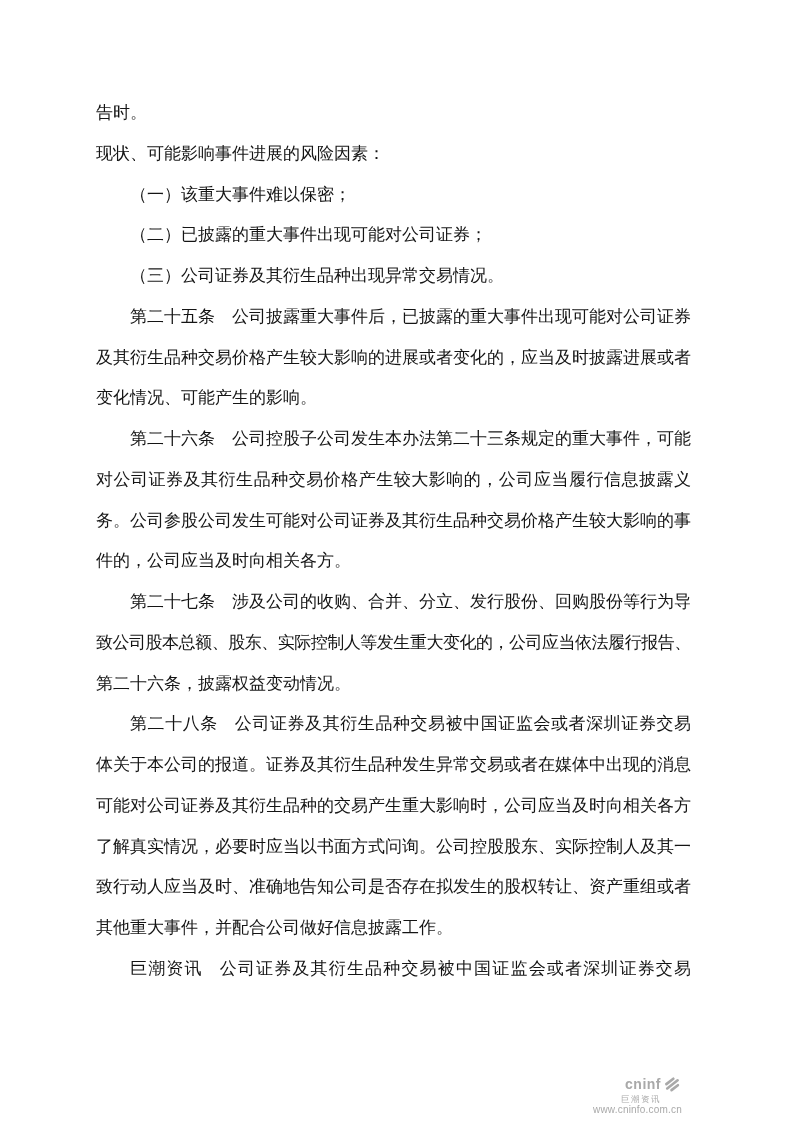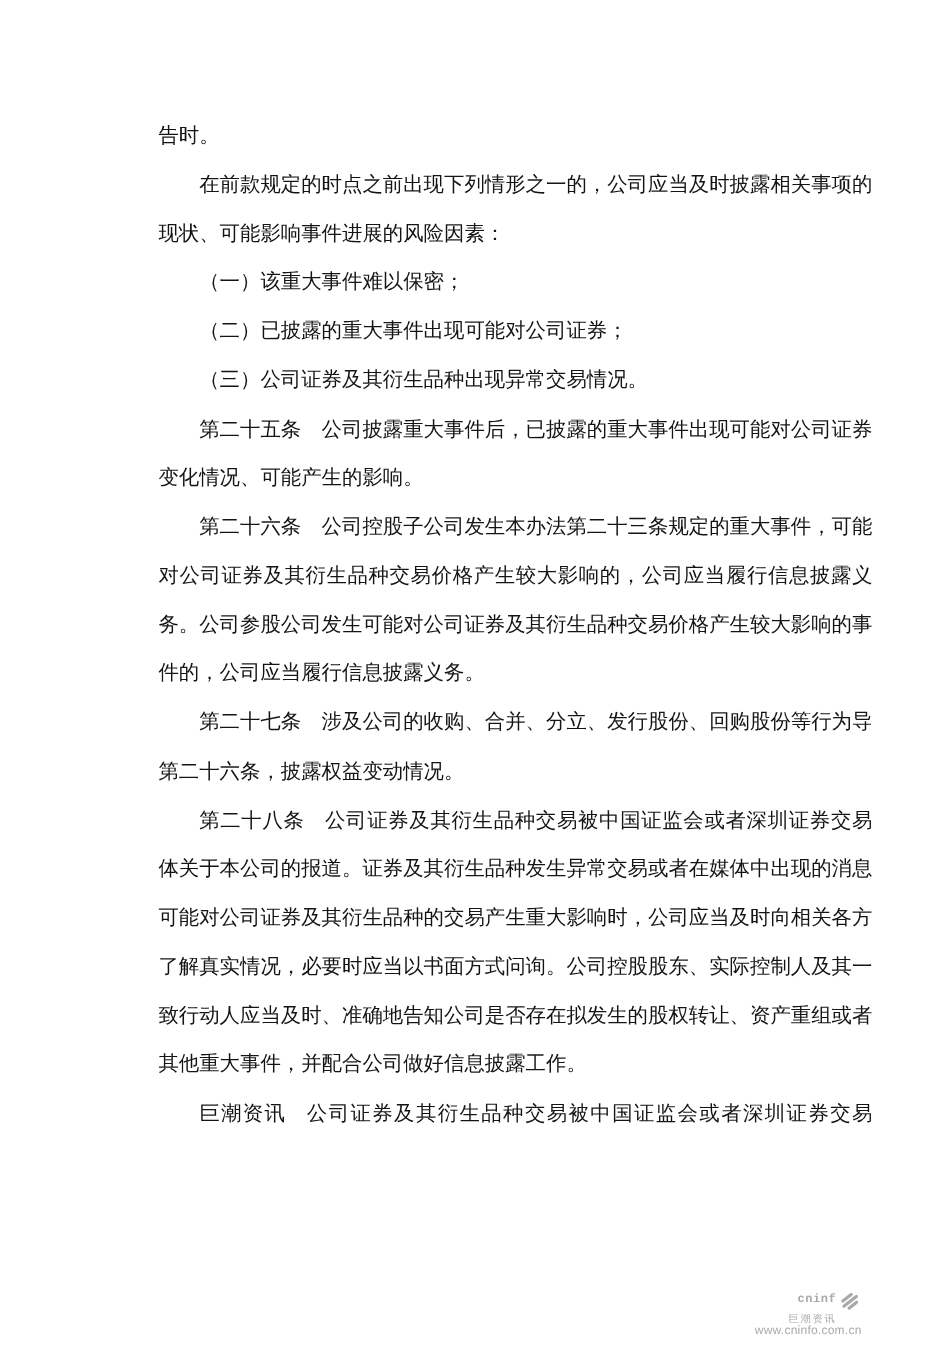--- a/index.html
+++ b/index.html
@@ -3,21 +3,20 @@
 <meta charset="utf-8">
 <style>
   html,body { margin:0; padding:0; background:#ffffff; }
   .page {
     position:relative;
     width:695px; height:1122px;
     background:#ffffff;
     overflow:hidden;
     font-family:"Liberation Serif","DejaVu Serif",serif;
     color:#141414;
-    margin-left:36px;
   }
   .doc {
     position:absolute;
     left:96px; top:93px;
     width:595px;
     font-size:17px;
   }
   .para { margin:0; }
   .line {
     height:40.75px;
@@ -42,23 +41,22 @@
     line-height:1;
   }
   .wm-top {
     display:flex;
     align-items:center;
     justify-content:flex-end;
     gap:2px;
   }
   .wm-brand {
     font-weight:bold;
-    font-size:10px;
+    font-size:14px;
     letter-spacing:0.5px;
-    font-family:Liberation Mono, monospace;
   }
   .wm-icon { width:19px; height:19px; display:block; }
   .wm-cn {
     font-size:8.5px;
     letter-spacing:1.5px;
     margin-top:1px;
     padding-right:21px;
   }
   .wm-url {
     font-size:10px;
@@ -69,44 +67,45 @@
 </head>
 <body>
 
 <div class="page">
 
   <main class="doc" id="doc">
       <div class="para">
         <div class="line"><span class="seg">告时。</span></div>
       </div>
       <div class="para">
-        <div class="line fill ind"><span class="seg">在前款规定的时点之前出现下列情形之一的，公司应当及时披露相关事项的</span></div>
         <div class="line"><span class="seg">现状、可能影响事件进展的风险因素：</span></div>
       </div>
       <div class="para">
         <div class="line ind"><span class="seg">（一）该重大事件难以保密；</span></div>
       </div>
       <div class="para">
         <div class="line ind"><span class="seg">（二）已披露的重大事件出现可能对公司证券；</span></div>
       </div>
       <div class="para">
         <div class="line ind"><span class="seg">（三）公司证券及其衍生品种出现异常交易情况。</span></div>
       </div>
       <div class="para">
         <div class="line fill ind"><span class="art">第二十五条</span><span class="seg">公司披露重大事件后，已披露的重大事件出现可能对公司证券</span></div>
+        <div class="line fill"><span class="seg">及其衍生品种交易价格产生较大影响的进展或者变化的，应当及时披露进展或者</span></div>
         <div class="line"><span class="seg">变化情况、可能产生的影响。</span></div>
       </div>
       <div class="para">
         <div class="line fill ind"><span class="art">第二十六条</span><span class="seg">公司控股子公司发生本办法第二十三条规定的重大事件，可能</span></div>
         <div class="line fill"><span class="seg">对公司证券及其衍生品种交易价格产生较大影响的，公司应当履行信息披露义</span></div>
         <div class="line fill"><span class="seg">务。公司参股公司发生可能对公司证券及其衍生品种交易价格产生较大影响的事</span></div>
-        <div class="line"><span class="seg">件的，公司应当履行信息披露义务。</span></div>
+        <div class="line"><span class="seg">件的，公司应当及时向相关各方。</span></div>
       </div>
       <div class="para">
         <div class="line fill ind"><span class="art">第二十七条</span><span class="seg">涉及公司的收购、合并、分立、发行股份、回购股份等行为导</span></div>
+        <div class="line tight"><span class="seg">致公司股本总额、股东、实际控制人等发生重大变化的，公司应当依法履行报告、</span></div>
         <div class="line"><span class="seg">第二十六条，披露权益变动情况。</span></div>
       </div>
       <div class="para">
         <div class="line fill ind"><span class="art">第二十八条</span><span class="seg">公司证券及其衍生品种交易被中国证监会或者深圳证券交易</span></div>
         <div class="line fill"><span class="seg">体关于本公司的报道。证券及其衍生品种发生异常交易或者在媒体中出现的消息</span></div>
         <div class="line fill"><span class="seg">可能对公司证券及其衍生品种的交易产生重大影响时，公司应当及时向相关各方</span></div>
         <div class="line fill"><span class="seg">了解真实情况，必要时应当以书面方式问询。公司控股股东、实际控制人及其一</span></div>
         <div class="line fill"><span class="seg">致行动人应当及时、准确地告知公司是否存在拟发生的股权转让、资产重组或者</span></div>
         <div class="line"><span class="seg">其他重大事件，并配合公司做好信息披露工作。</span></div>
       </div>

